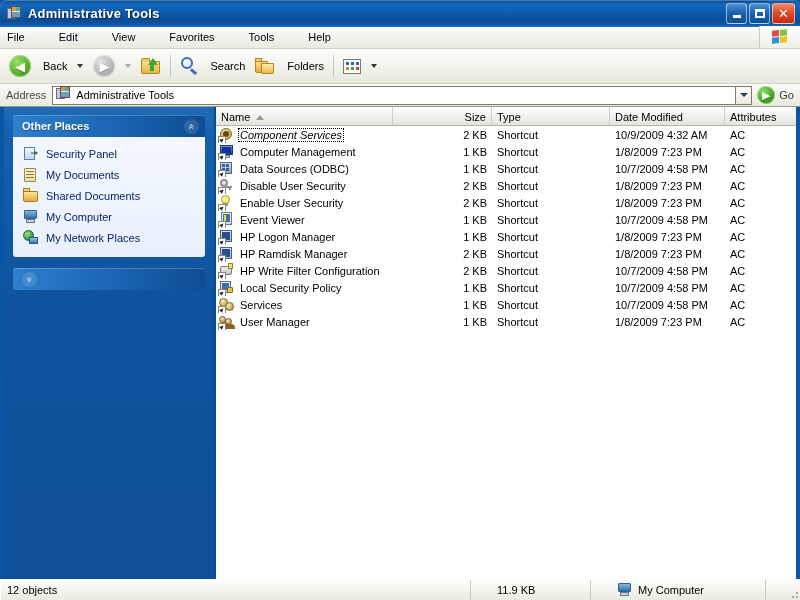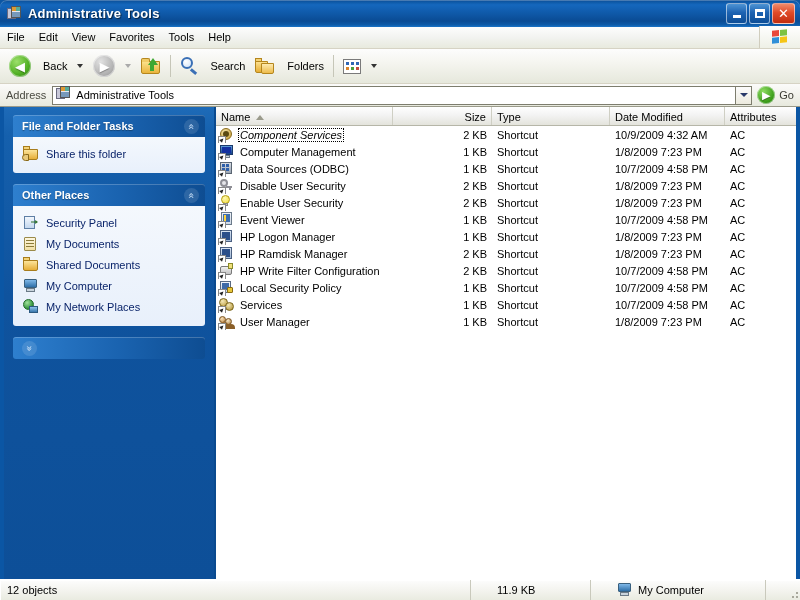--- a/index.html
+++ b/index.html
@@ -87,20 +87,21 @@
 
   
   #menubar {
     height: 21px;
     background: linear-gradient(to bottom, #fdfdfd 0%, #f2f3f0 50%, #e8eade 100%);
     display: flex;
     align-items: center;
     margin: 0 -4px;
     position: relative;
     border-bottom: 1px solid #d6d3c4;
+    gap: 20px;
   }
   .menu-item {
     padding: 2px 7px 3px 7px;
     color: #000;
     font-size: 11px;
     cursor: default;
   }
   #menu-flag {
     position:absolute; right:0; top:-1px;
     width: 40px; height: 22px;
@@ -551,36 +552,20 @@
           <span class="arw">▶</span>
         </span>
       <span class="go-text">Go</span>
     </span>
   </div>
 
   <div id="body">
 
     <div id="sidebar">
 
-      <div class="panel">
-        <div class="panel-head">
-          <span class="ph-title">File and Folder Tasks</span>
-          <span class="ph-chev" style="transform:rotate(90deg)">«</span>
-        </div>
-        <div class="panel-body">
-          <div class="panel-row">
-            <span class="ico shared-folder">
-                <span class="t"></span>
-                <span class="f"></span>
-                <span class="h"></span>
-              </span>
-            <span class="pr-label">Share this folder</span>
-          </div>
-        </div>
-      </div>
 
       <div class="panel">
         <div class="panel-head">
           <span class="ph-title">Other Places</span>
           <span class="ph-chev" style="transform:rotate(90deg)">«</span>
         </div>
         <div class="panel-body">
           <div class="panel-row">
             <span class="ico cpl">
                 <span class="sq"></span>

